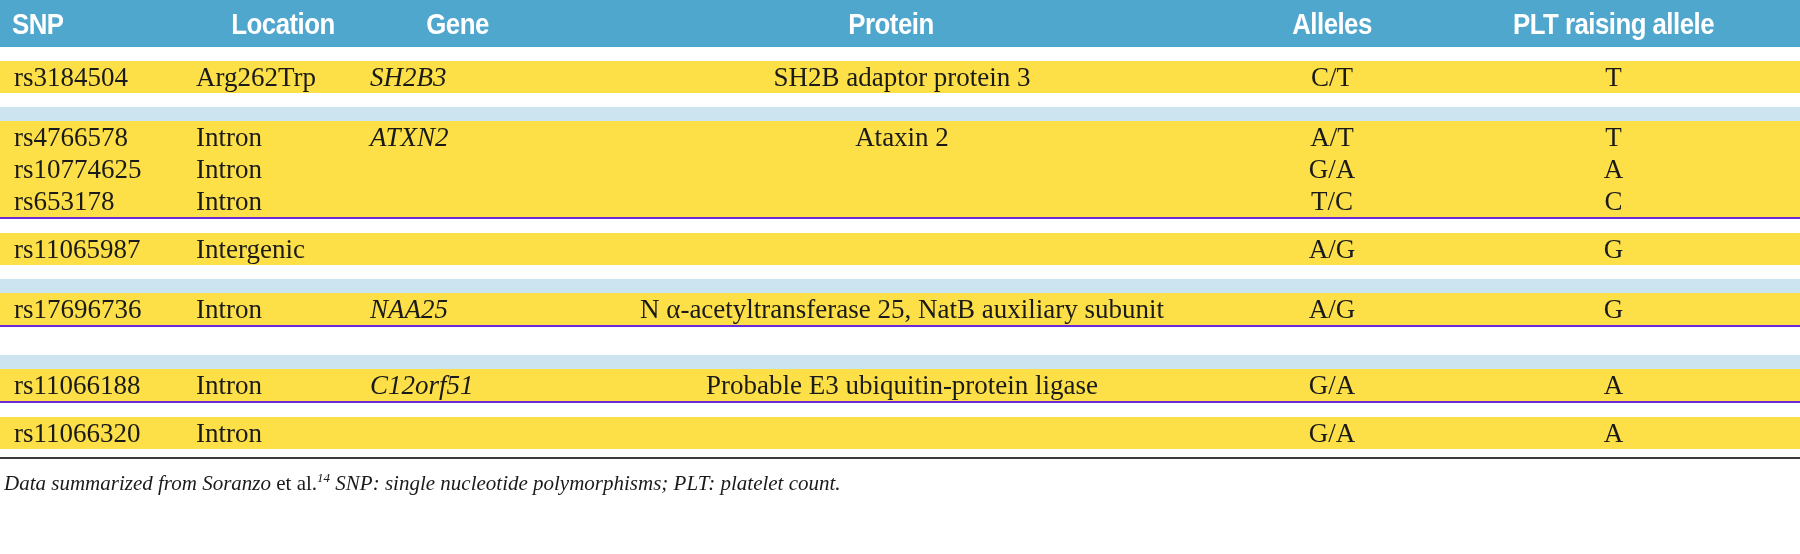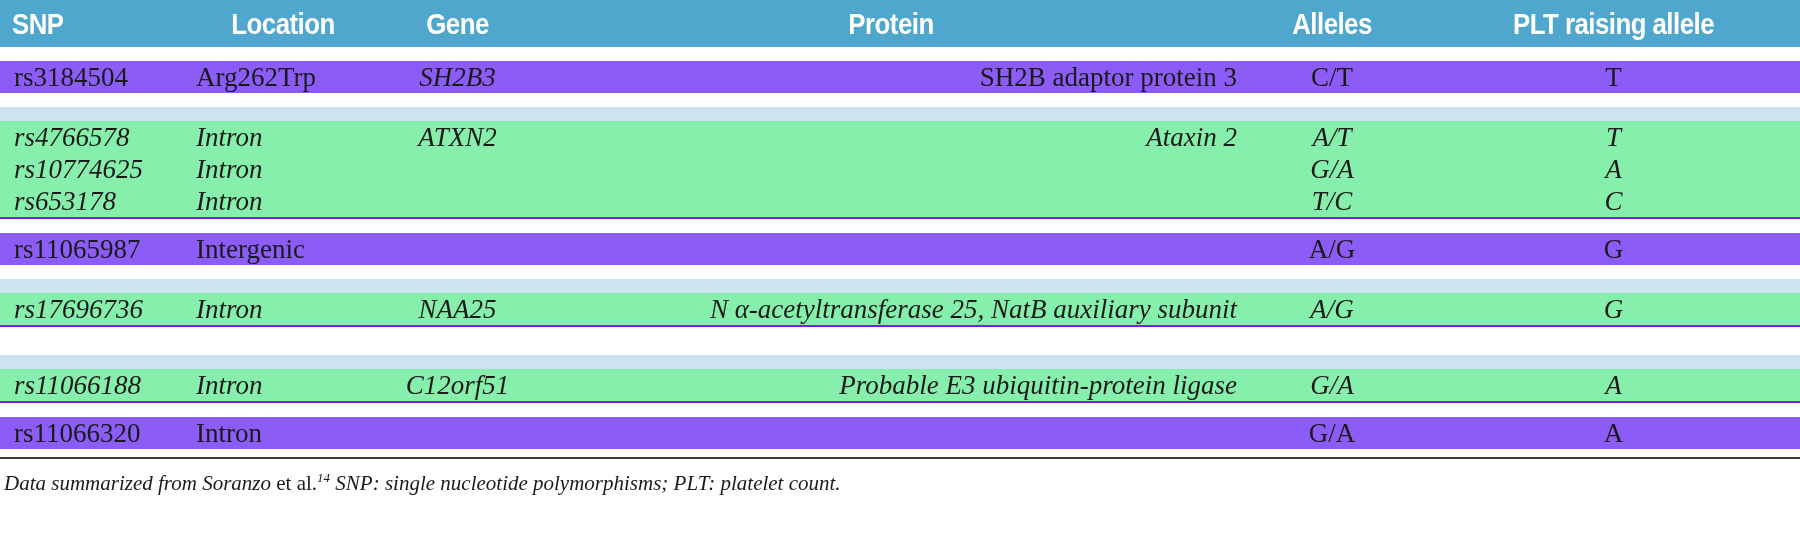--- a/index.html
+++ b/index.html
@@ -63,27 +63,27 @@
     color: #1a1a1a;
     padding: 0;
     height: 32px;
     line-height: 32px;
     vertical-align: middle;
     white-space: nowrap;
     overflow: visible;
   }
   td.c-snp      { text-align: left;  padding-left: 14px; }
   td.c-location { text-align: left; }
-  td.c-gene     { text-align: center; font-style: italic; }
-  td.c-protein  { text-align: right;  padding-left: 22px; }
+  td.c-gene     { text-align: left; font-style: italic; }
+  td.c-protein  { text-align: center;  padding-left: 22px; }
   td.c-alleles  { text-align: center; }
   td.c-plt      { text-align: center; }
 
-  tbody tr.shaded td { background: #86efac; font-style: italic; }
-  tbody tr.plain  td { background: #8b5cf6; }
+  tbody tr.shaded td { background: #fde047; }
+  tbody tr.plain  td { background: #fde047; }
 
   
   tbody tr.group-end td { border-bottom: 2px solid #6d28d9; }
 
   tr.spacer-white td { height: 14px; line-height: 14px; background: #ffffff; }
   tr.spacer-shade td { height: 14px; line-height: 14px; background: #CCE4F0; }
 
   
   .bottom-rule {
     width: 1800px;

